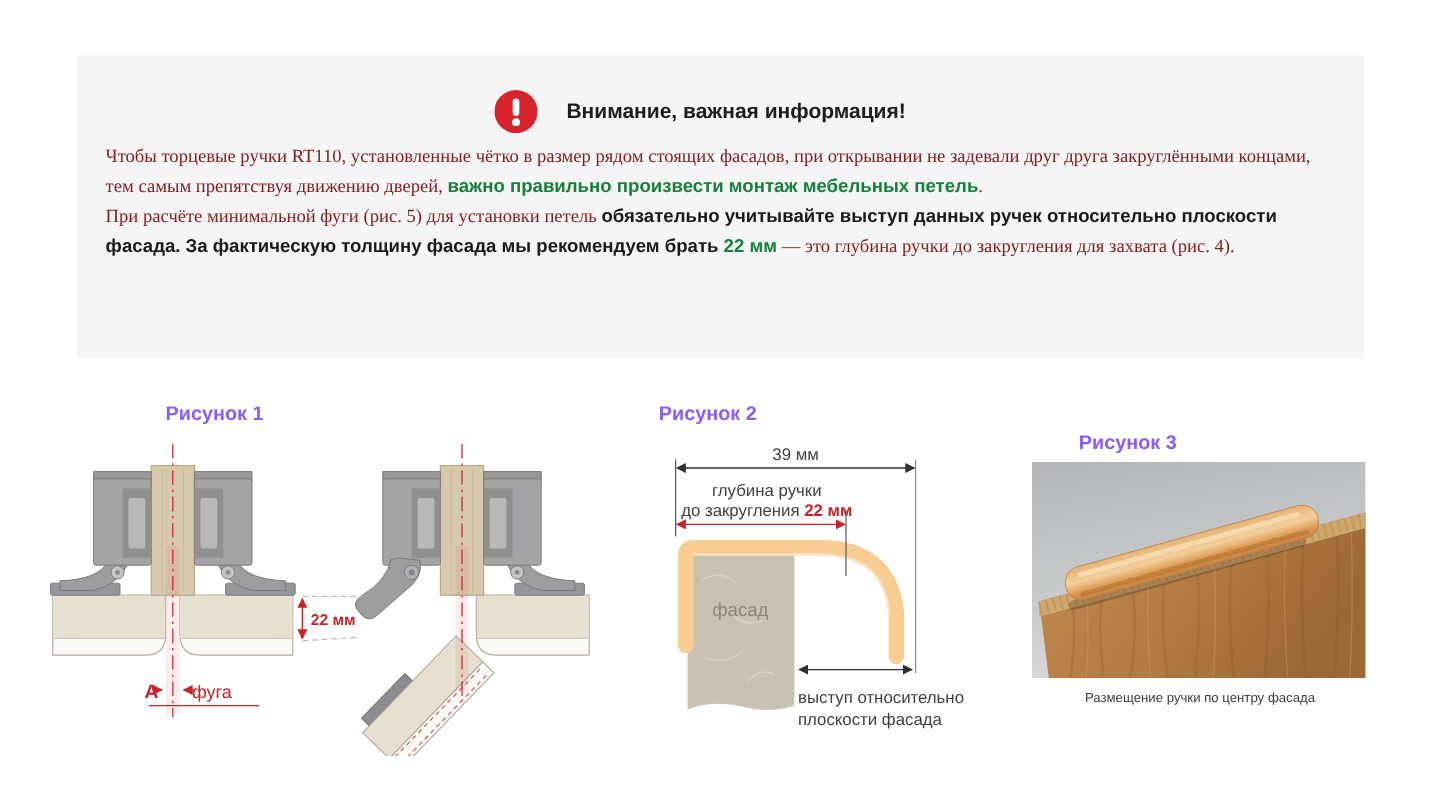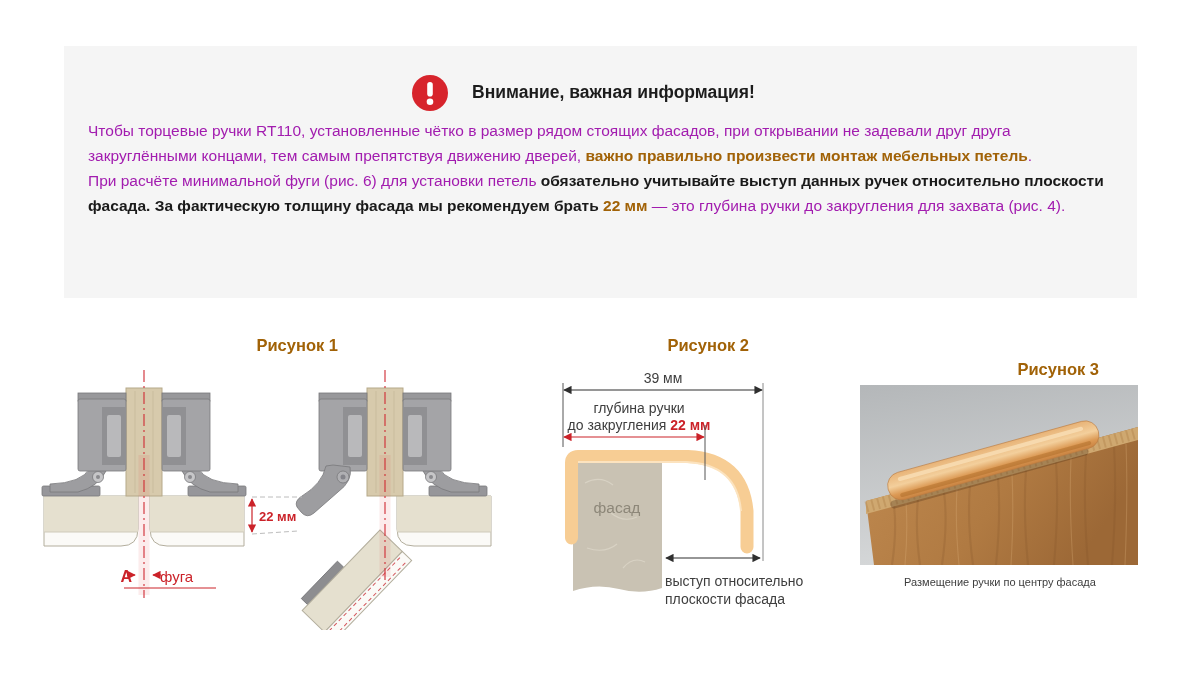--- a/index.html
+++ b/index.html
@@ -5,26 +5,26 @@
   html,body{margin:0;padding:0;background:#ffffff;}
   .page{position:relative;width:1200px;height:675px;background:#ffffff;overflow:hidden;
         font-family:"Liberation Sans",sans-serif;color:#3e3e3e;}
   
   .notice{position:absolute;left:64px;top:46px;width:1073px;height:252px;background:#f5f5f5;}
   .notice-header{position:absolute;left:0;top:27px;width:100%;height:40px;}
   .warn-icon{position:absolute;left:348px;top:2px;width:36px;height:36px;}
   .notice-title{position:absolute;left:408px;top:9px;font-size:17.5px;font-weight:700;color:#1c1c1c;}
   .notice-body{position:absolute;left:24px;top:72px;width:1027px;}
   .notice-body p{margin:0;font-size:15.5px;line-height:25px;color:#3e3e3e;}
-  .run-n{font-weight:400;color:#a21caf;}
+  .run-n{font-weight:400;color:#7f1d1d;font-family:Liberation Serif, serif;}
   .run-b{font-weight:700;color:#1a1a1a;}
-  .run-rb{font-weight:700;color:#a16207;}
+  .run-rb{font-weight:700;color:#15803d;}
   
-  .fig-caption{position:absolute;top:336px;width:200px;text-align:right;
-               font-size:16.5px;font-weight:700;color:#a16207;}
+  .fig-caption{position:absolute;top:336px;width:200px;text-align:left;
+               font-size:16.5px;font-weight:700;color:#8b5cf6;}
   .cap1{left:138px;} .cap2{left:549px;} .cap3{left:899px;margin-top:24px;}
   .fig-svg{position:absolute;}
   .fig1{left:38px;top:365px;}
   .fig2{left:553px;top:363px;}
   .fig3{left:860px;top:385px;}
   .fig3-caption{position:absolute;left:845px;top:573px;width:310px;text-align:center;
                 font-size:11px;line-height:19.5px;color:#3d3d3d;}
   
   text{font-family:"Liberation Sans",sans-serif;}
   .t-dim{font-size:14px;fill:#3e3e3e;}
@@ -44,21 +44,21 @@
     <div class="notice-header">
       <svg class="warn-icon" viewBox="0 0 36 36">
         <circle cx="18" cy="18" r="18" fill="#d7242c"></circle>
         <rect x="15.2" y="7" width="5.6" height="14.5" rx="2.8" fill="#ffffff"></rect>
         <circle cx="18" cy="26.8" r="3.3" fill="#ffffff"></circle>
       </svg>
       <div class="notice-title">Внимание, важная информация!</div>
     </div>
     <div class="notice-body">
       <p><span class="run-n">Чтобы торцевые ручки RT110, установленные чётко в размер рядом стоящих фасадов, при открывании не задевали друг друга закруглёнными концами, тем самым препятствуя движению дверей, </span><span class="run-rb">важно правильно произвести монтаж мебельных петель</span><span class="run-n">.</span></p>
-      <p><span class="run-n">При расчёте минимальной фуги (рис. 6) для установки петель </span><span class="run-b">обязательно учитывайте выступ данных ручек относительно плоскости фасада. За фактическую толщину фасада мы рекомендуем брать </span><span class="run-rb">22 мм</span><span class="run-n"> — это глубина ручки до закругления для захвата (рис. 4).</span></p>
+      <p><span class="run-n">При расчёте минимальной фуги (рис. 5) для установки петель </span><span class="run-b">обязательно учитывайте выступ данных ручек относительно плоскости фасада. За фактическую толщину фасада мы рекомендуем брать </span><span class="run-rb">22 мм</span><span class="run-n"> — это глубина ручки до закругления для захвата (рис. 4).</span></p>
     </div>
   </div>
 
   <div class="fig-caption cap1">Рисунок 1</div>
   <div class="fig-caption cap2">Рисунок 2</div>
   <div class="fig-caption cap3">Рисунок 3</div>
 
   <svg class="fig-svg fig1" width="460" height="265" viewBox="0 0 460 265">
     <defs>
       <marker id="ar" viewBox="0 0 10 10" refX="9" refY="5" markerWidth="7" markerHeight="7" orient="auto-start-reverse">

